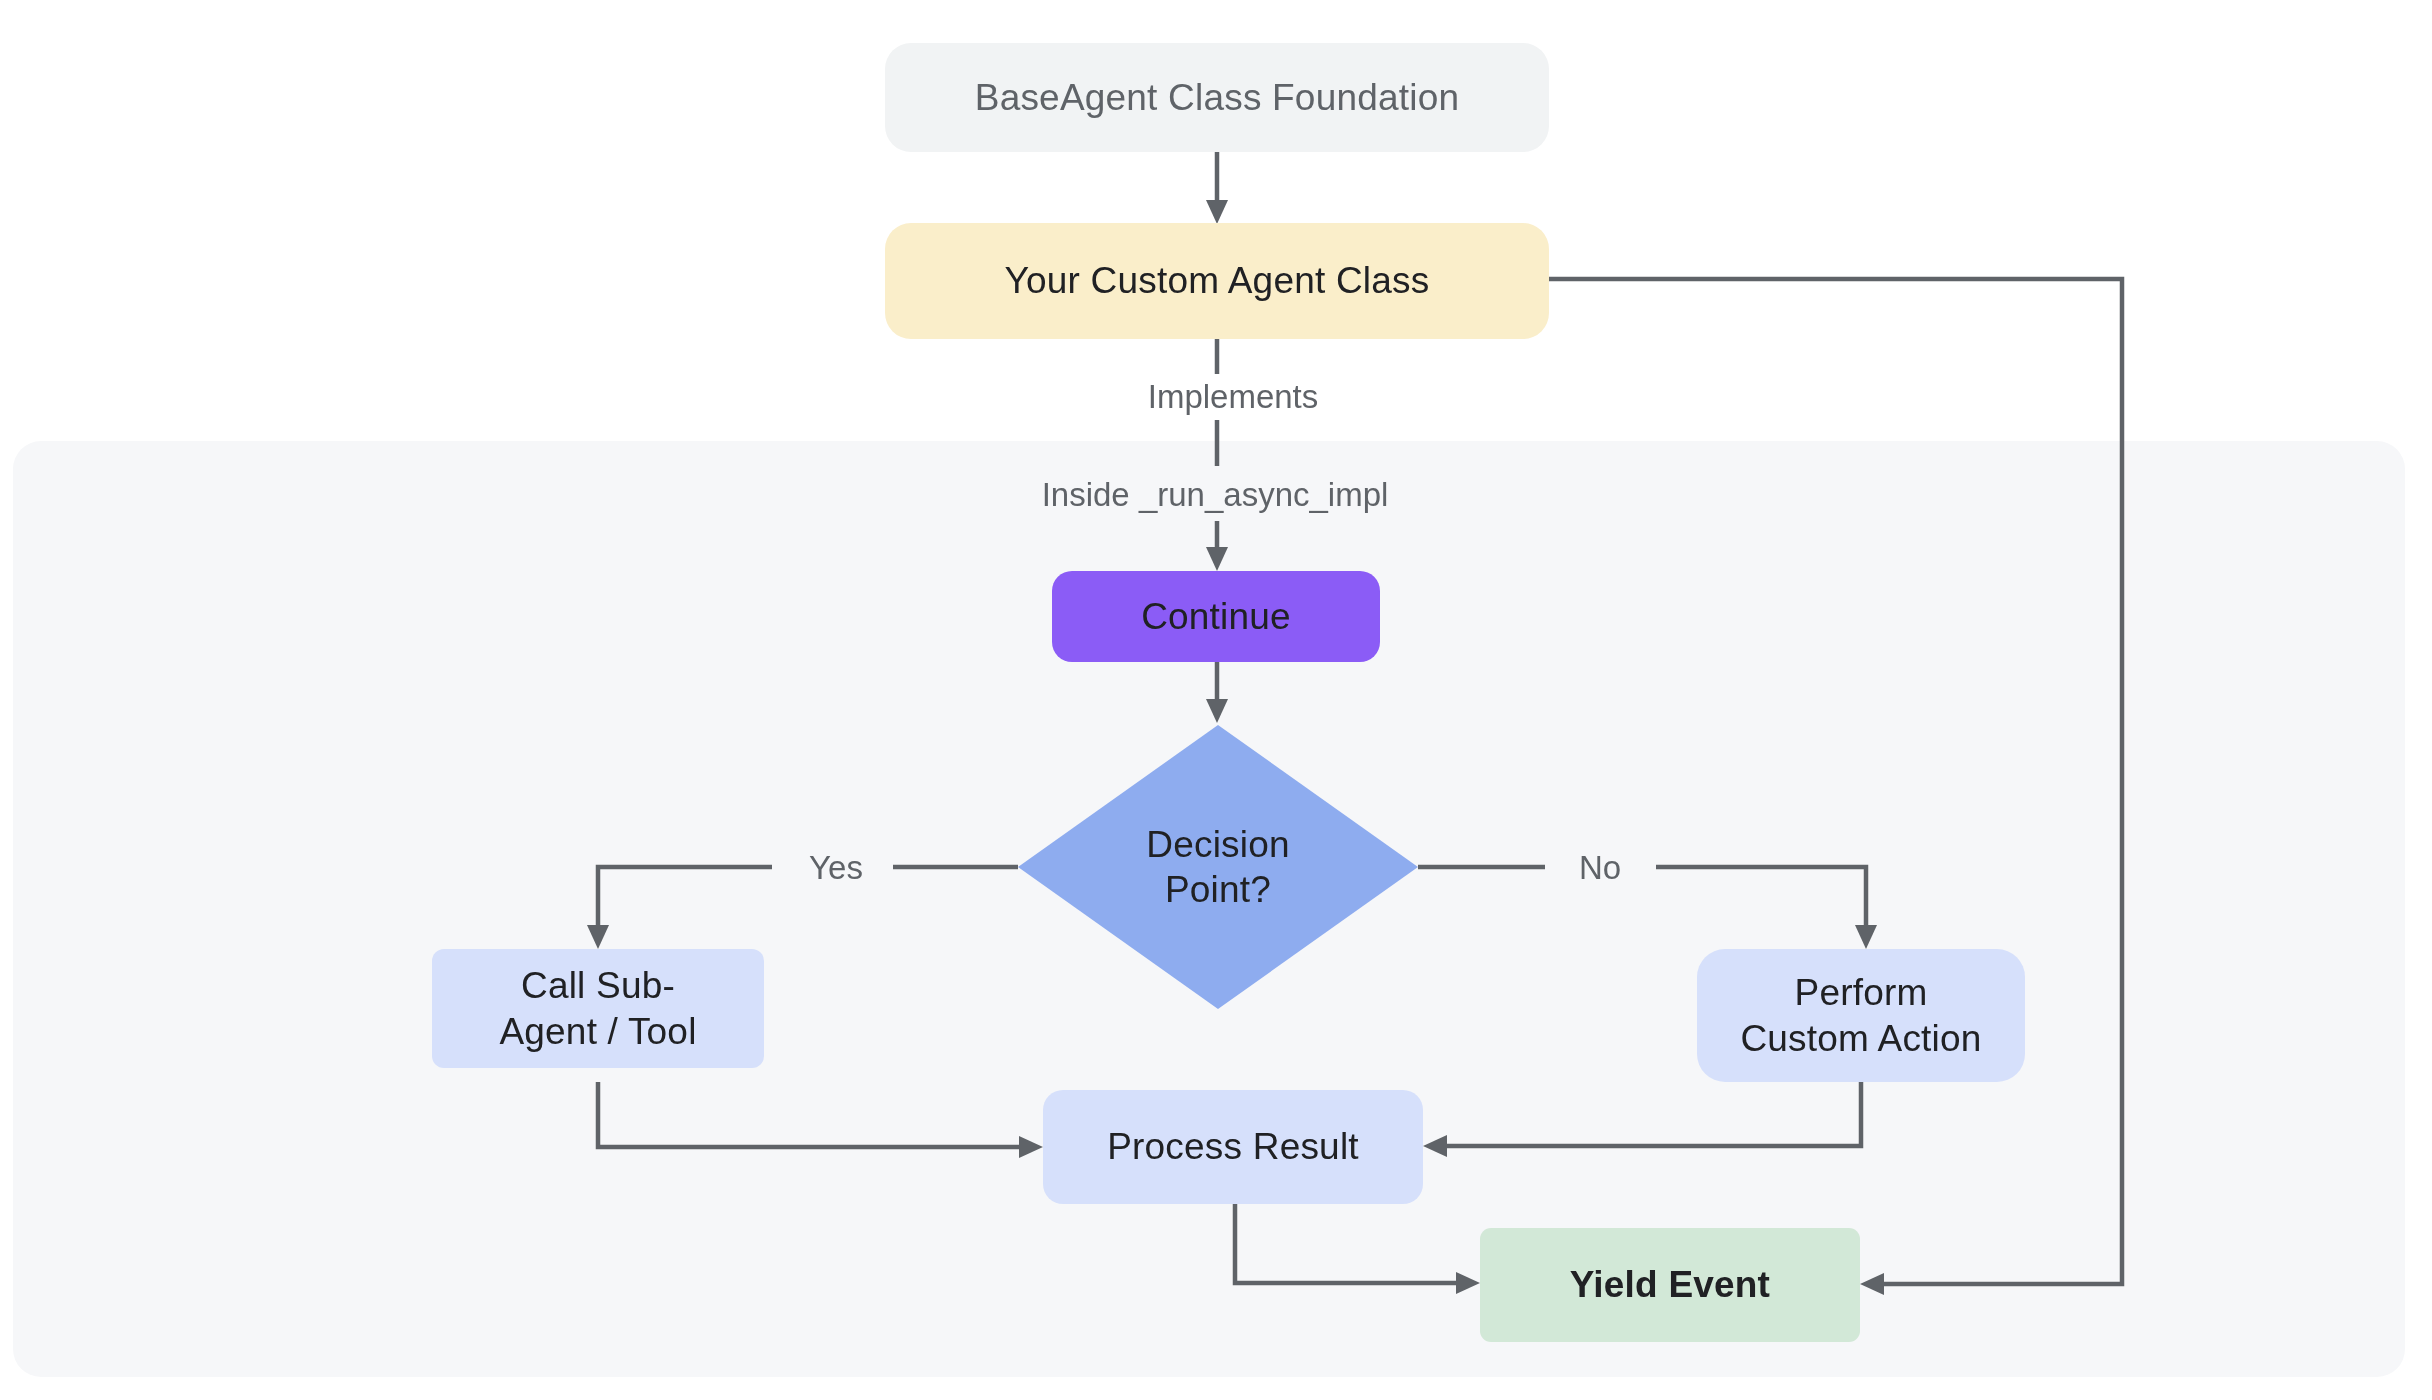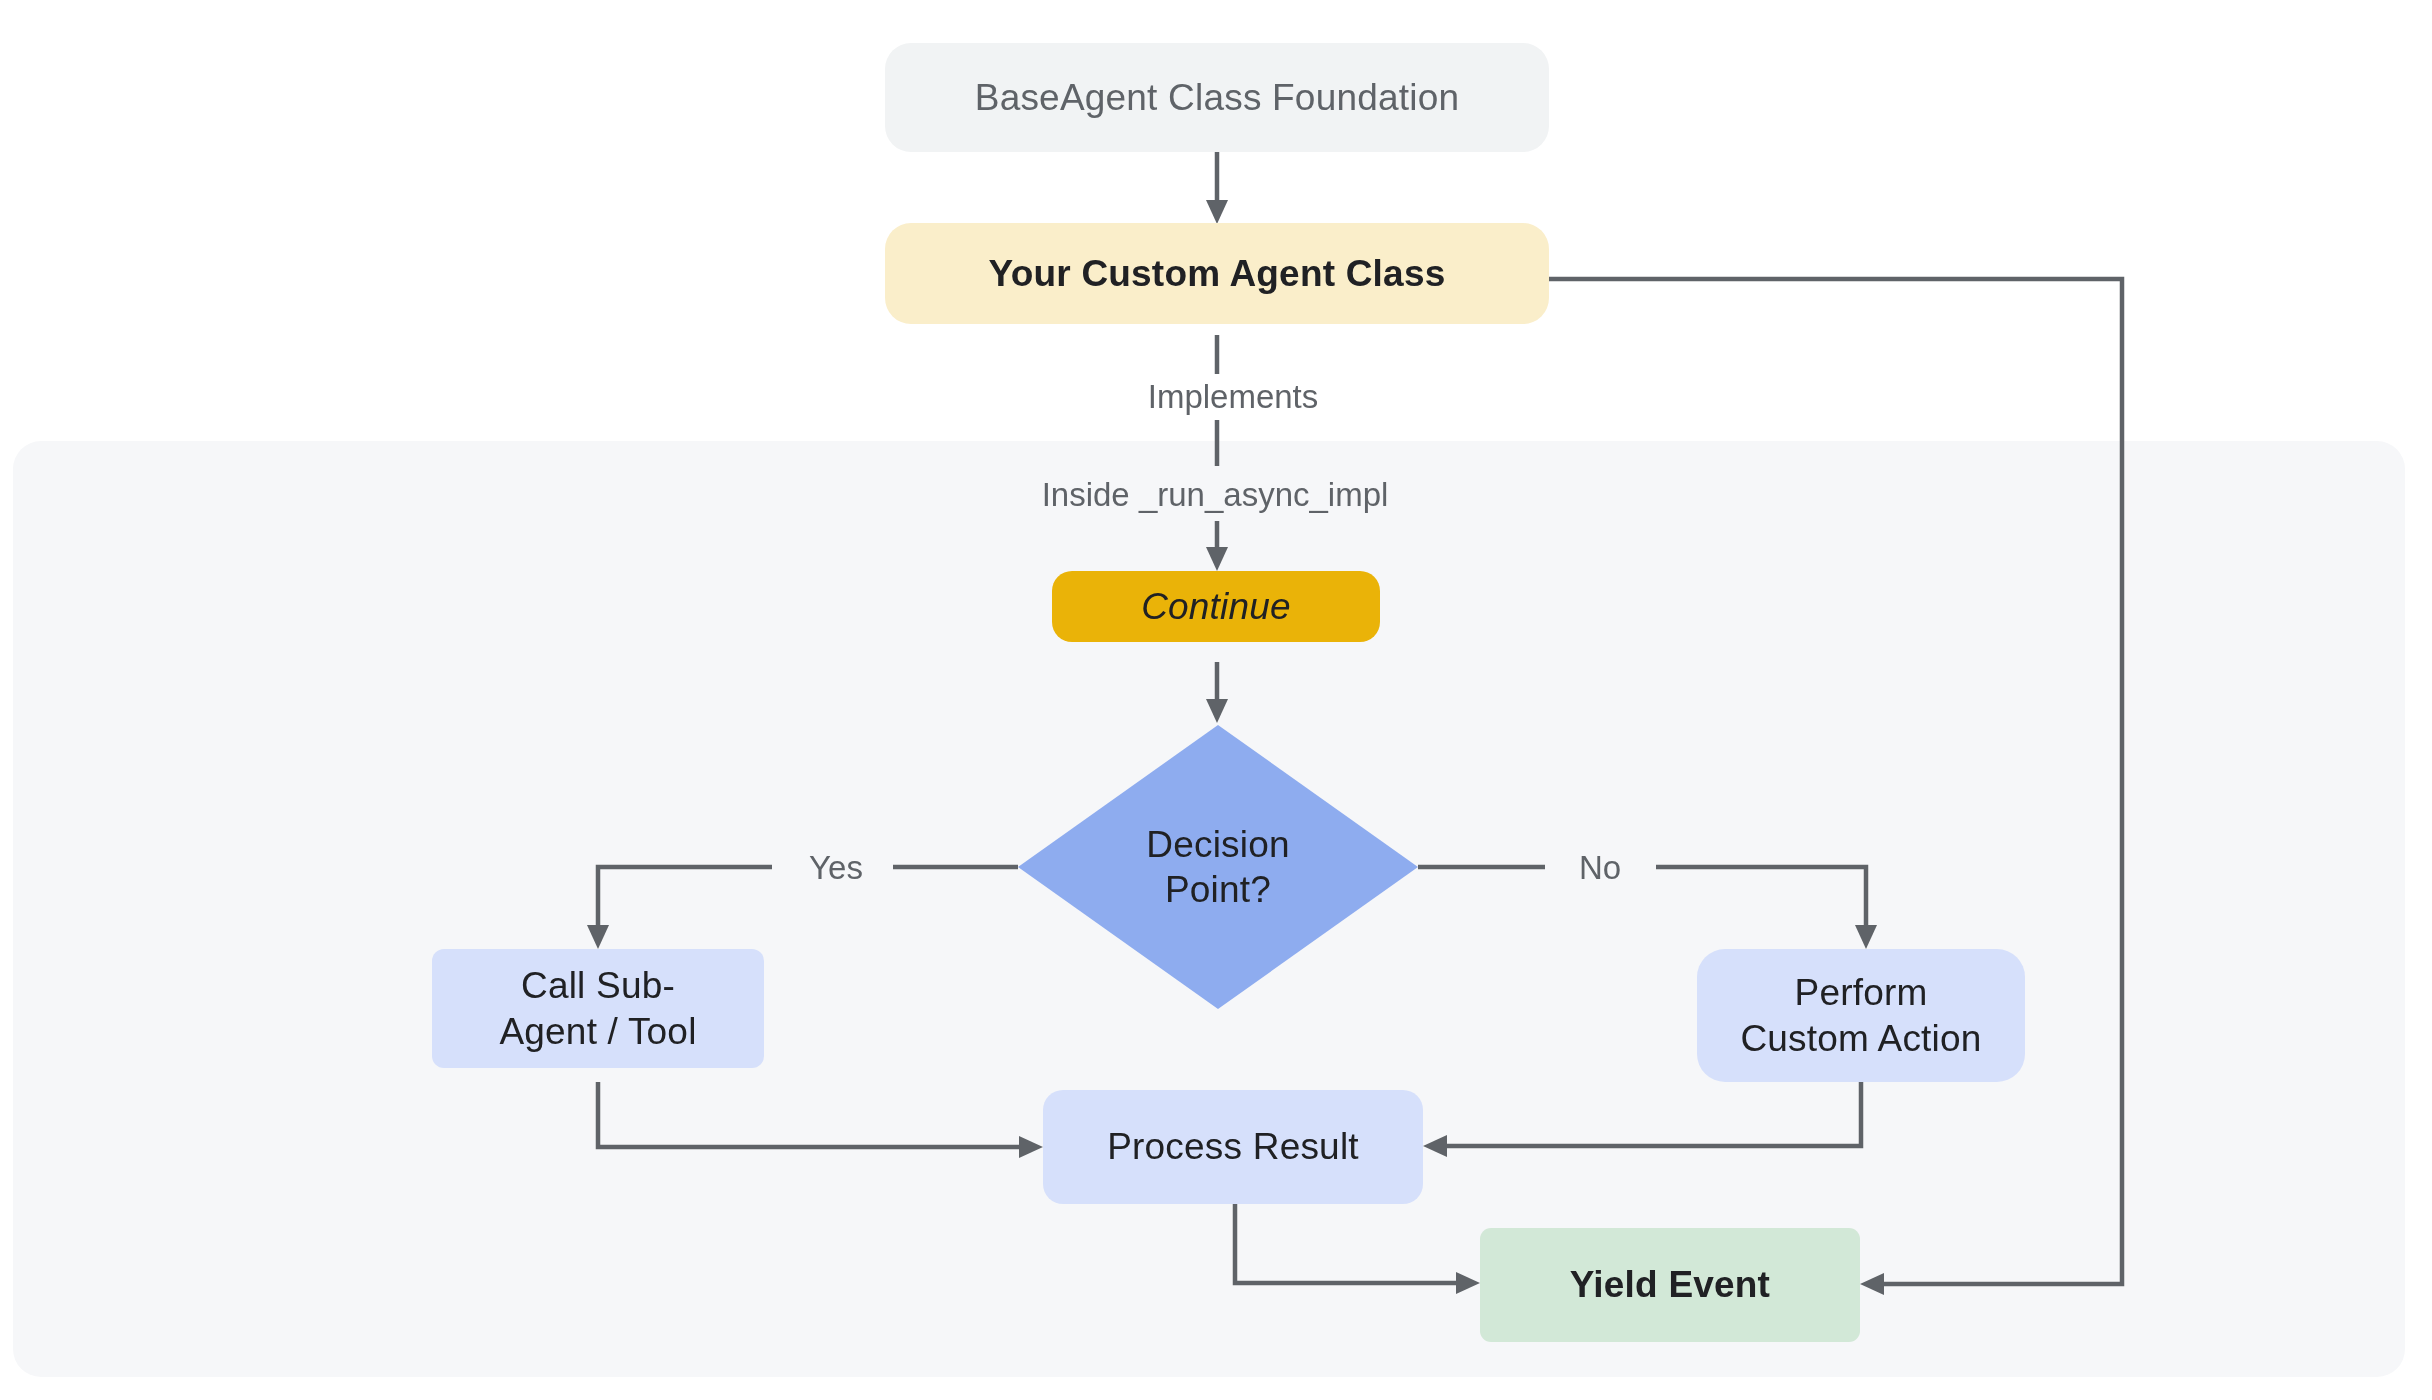--- a/index.html
+++ b/index.html
@@ -19,26 +19,26 @@
   .node{
     position:absolute;display:flex;align-items:center;justify-content:center;
     text-align:center;color:#202124;font-size:37px;line-height:1.22;
     white-space:pre-line;border-radius:22px;letter-spacing:0.2px;
   }
   .node-base{
     left:885px;top:43px;width:664px;height:109px;
     background:#F1F3F4;color:#5F6368;border-radius:26px;font-weight:500;
   }
   .node-custom{
-    left:885px;top:223px;width:664px;height:101px;
-    background:#FAEECA;border-radius:26px;font-weight:700;
+    left:885px;top:223px;width:664px;height:116px;
+    background:#FAEECA;border-radius:26px;font-weight:400;
   }
   .node-continue{
-    left:1052px;top:571px;width:328px;height:71px;
-    background:#eab308;border-radius:20px;font-weight:500;font-style:italic;
+    left:1052px;top:571px;width:328px;height:91px;
+    background:#8b5cf6;border-radius:20px;font-weight:500;
   }
   .node-diamond{
     left:1018px;top:725px;width:400px;height:284px;border-radius:0;
     background:#8EACEF;font-weight:500;
     clip-path:polygon(50% 0,100% 50%,50% 100%,0 50%);
   }
   .node-call{
     left:432px;top:949px;width:332px;height:119px;
     background:#D6E0FB;border-radius:12px;font-weight:500;
   }

